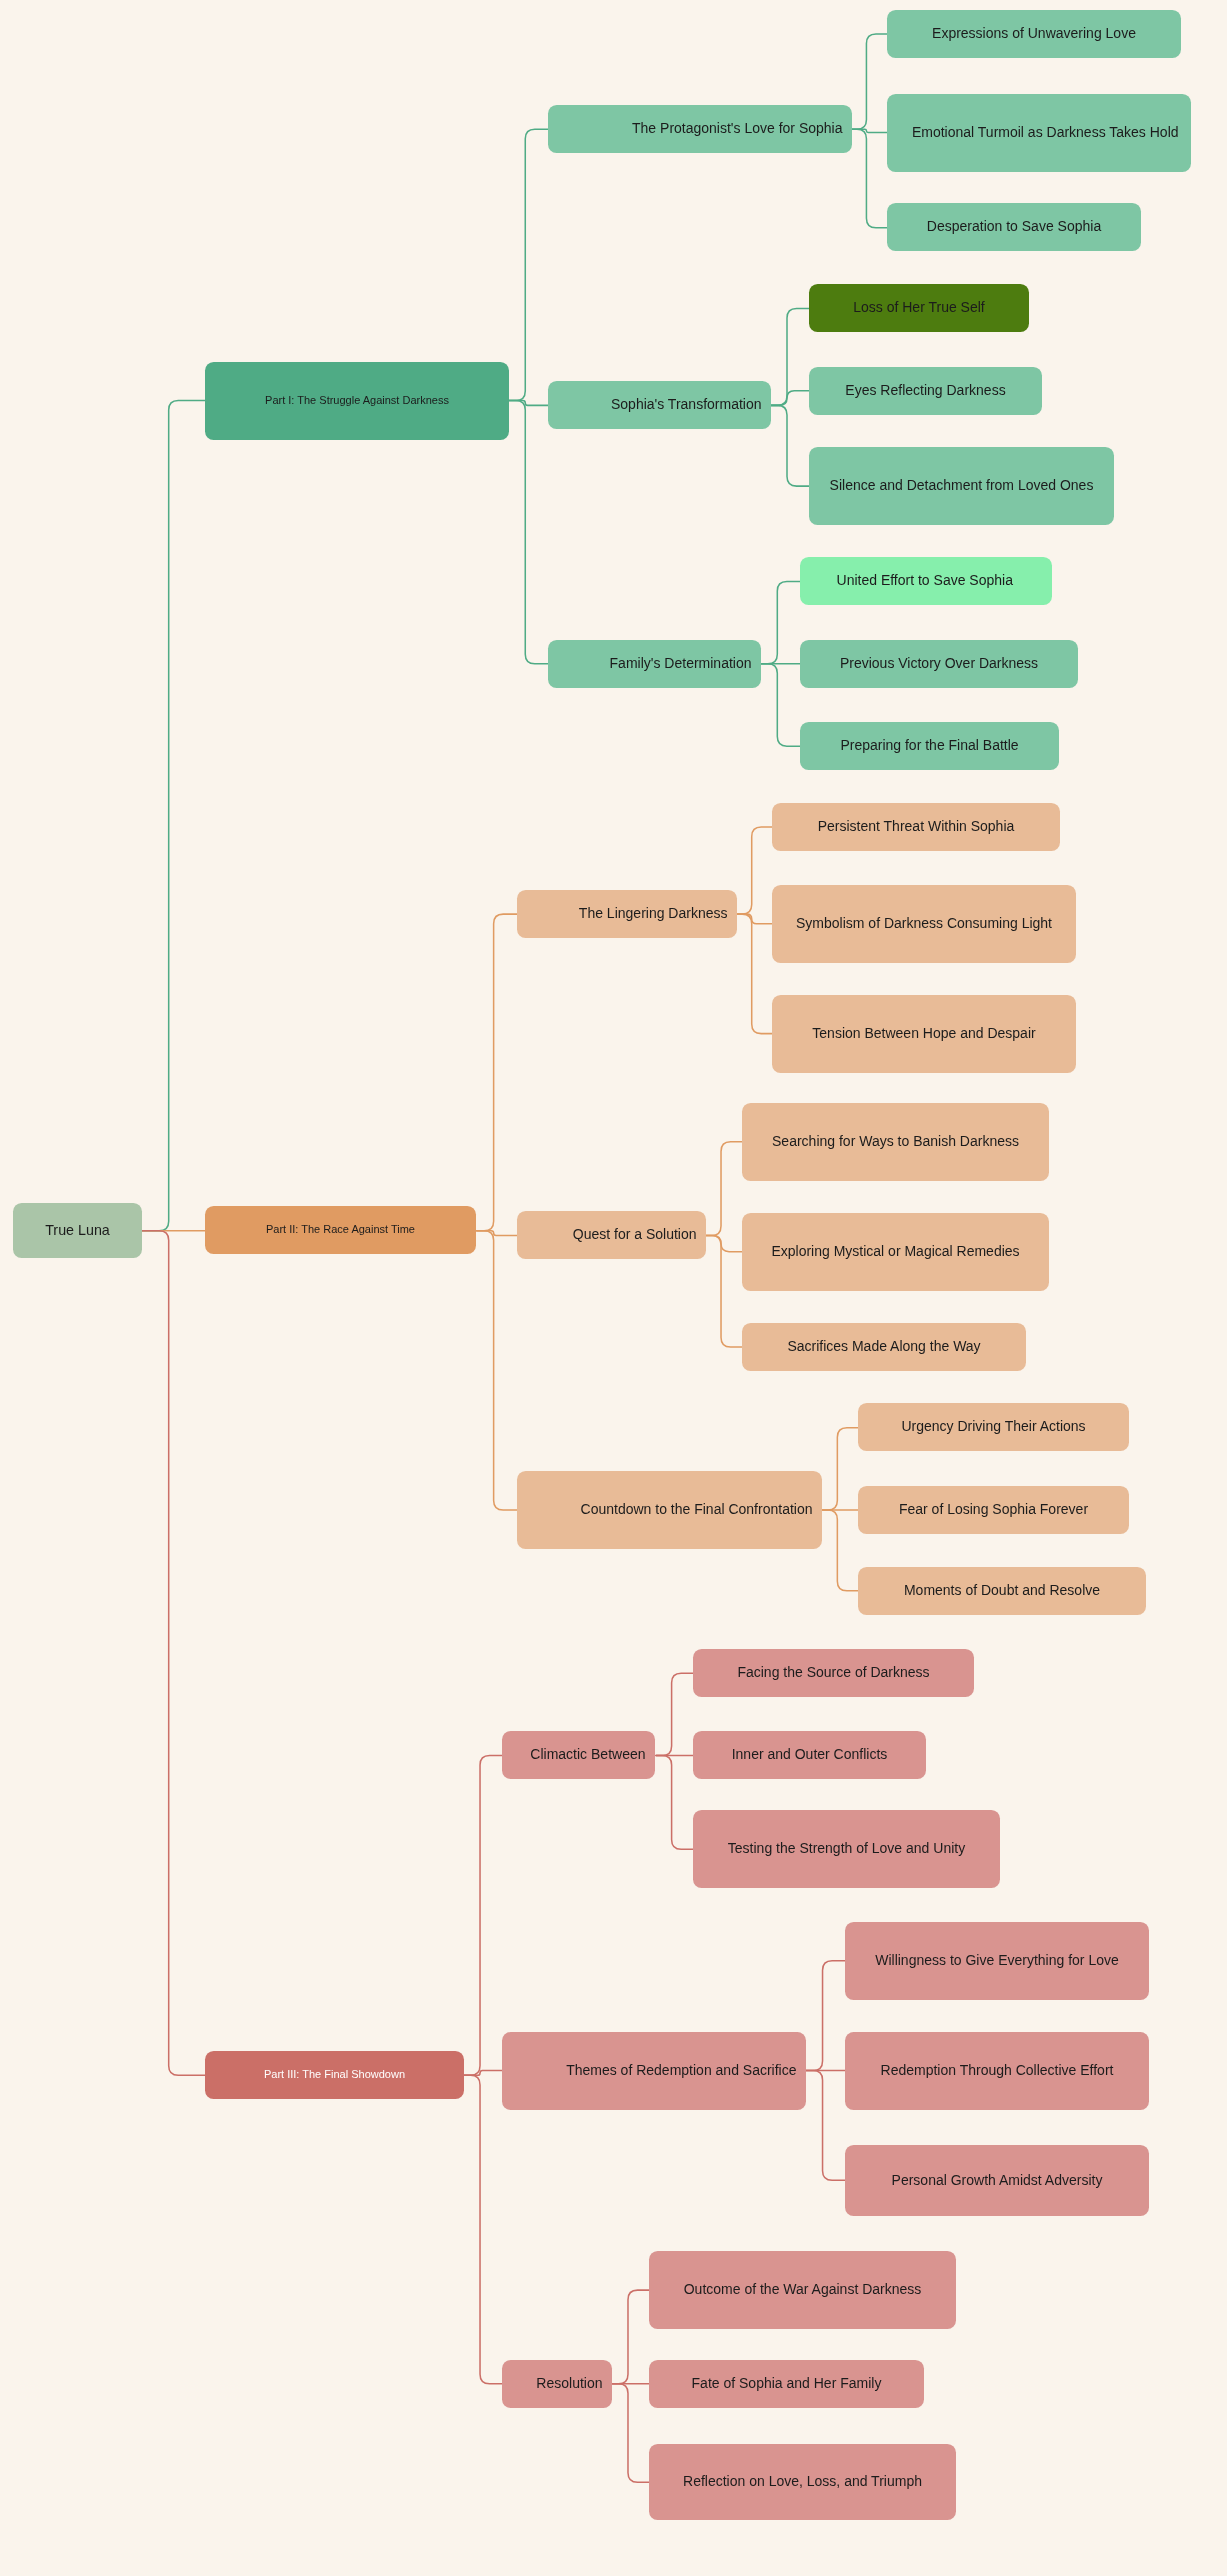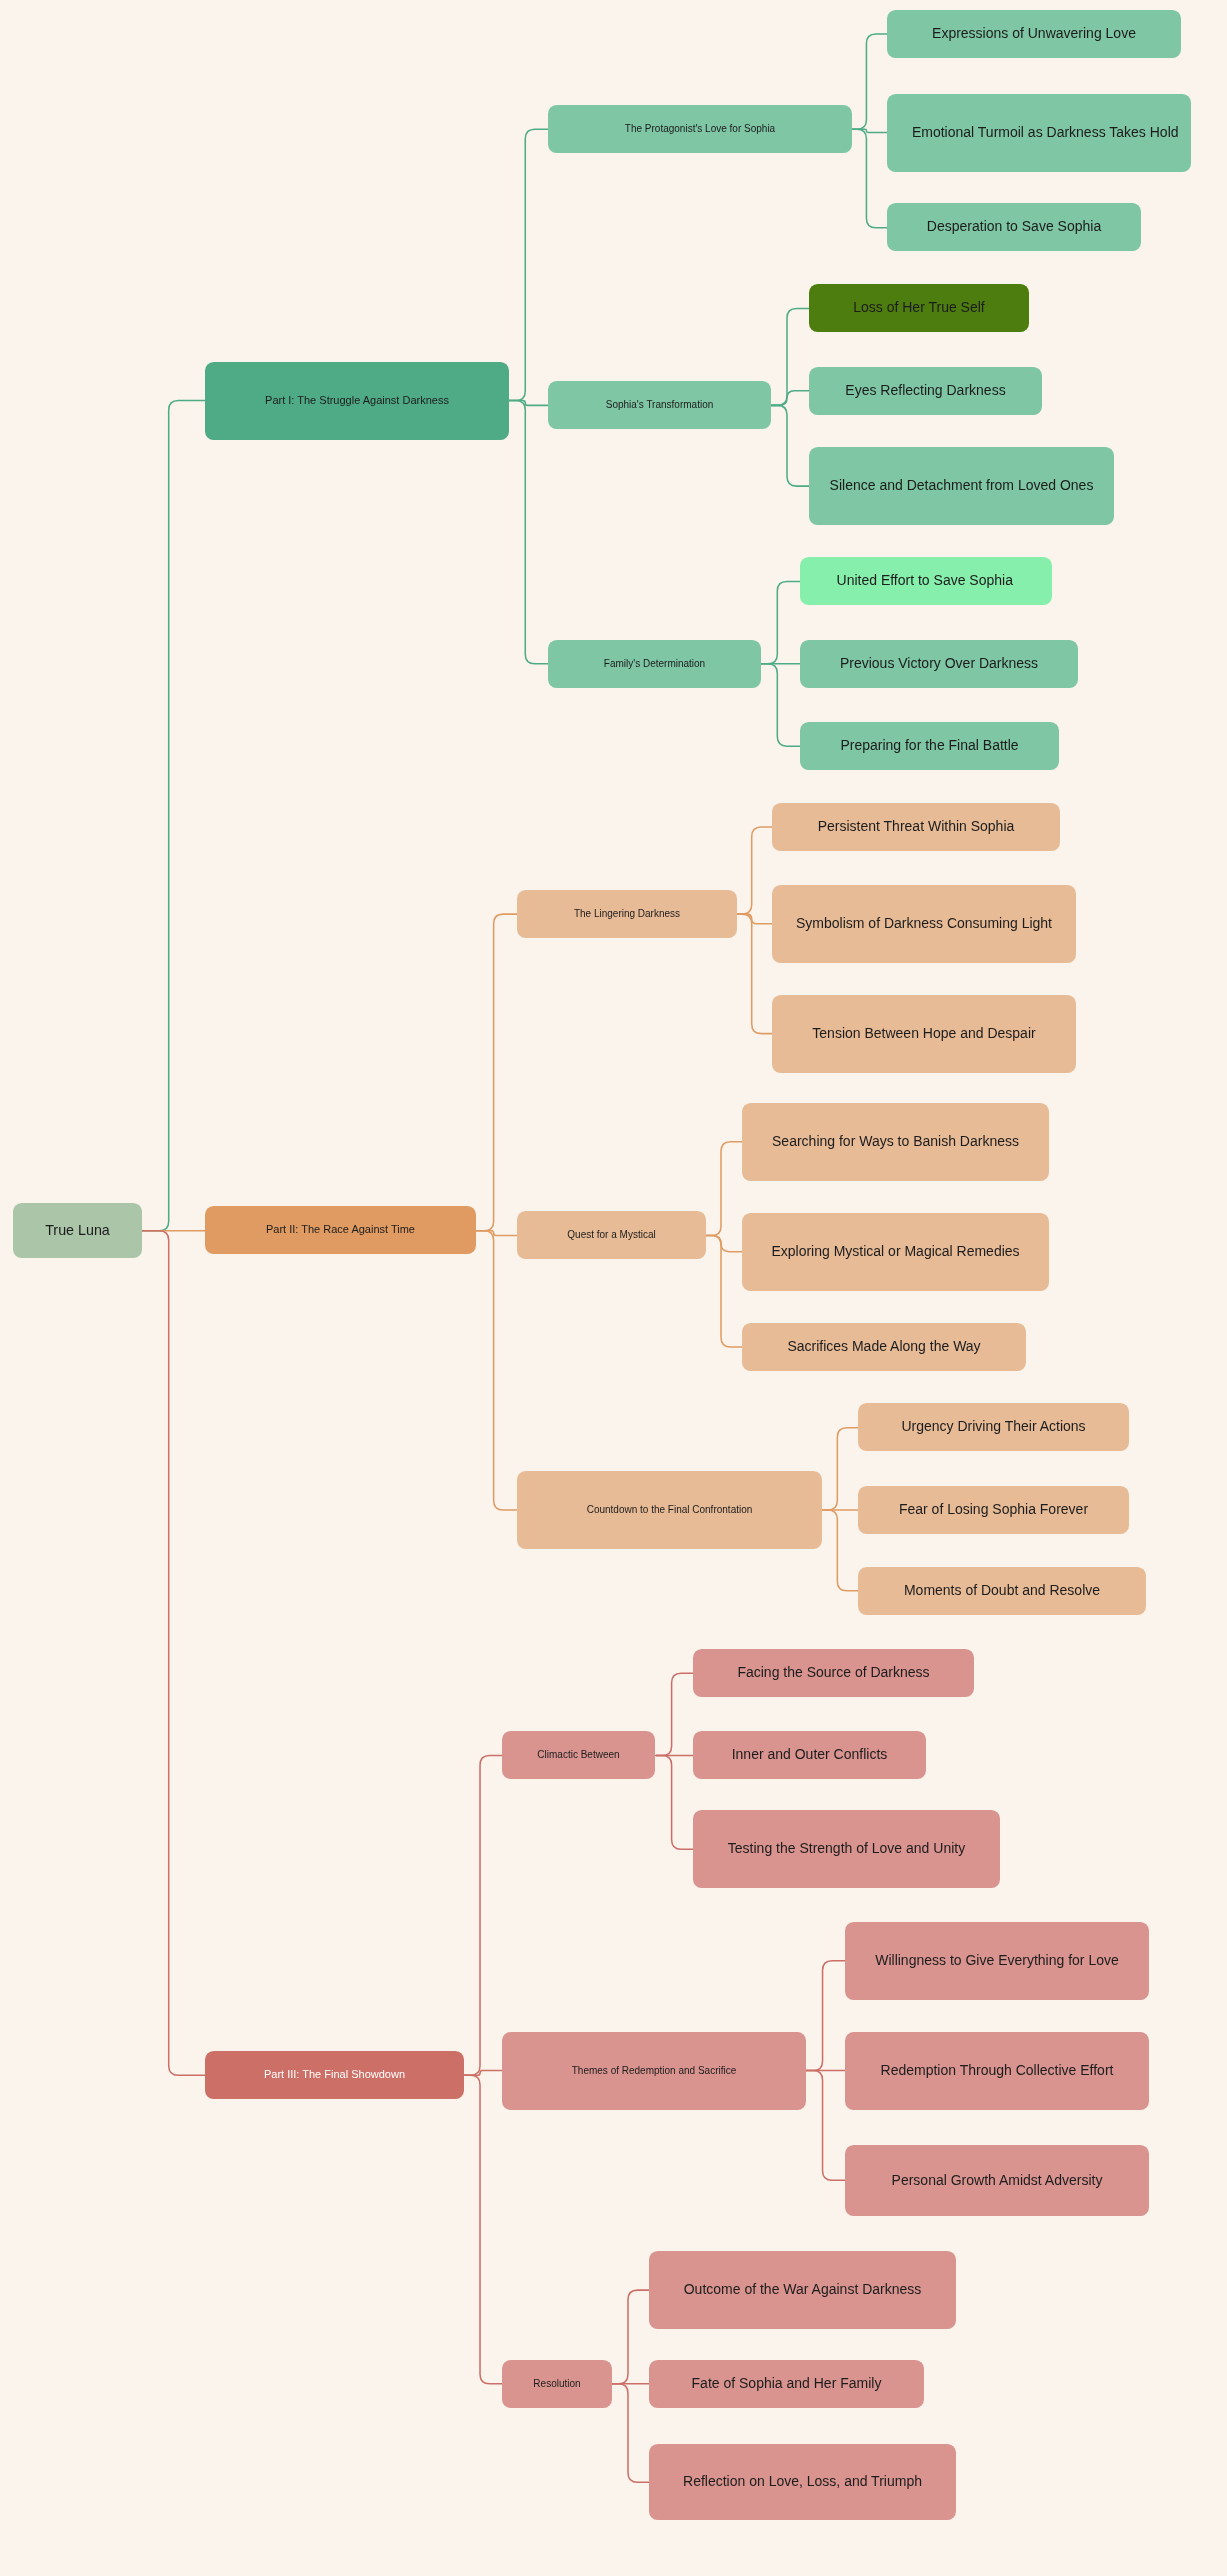--- a/index.html
+++ b/index.html
@@ -39,21 +39,21 @@
     color: #1c1c1c;
     overflow: hidden;
   }
   .node-label {
     display: block;
     width: 100%;
   }
   
   .lvl-root   { font-size: 14.3px; }
   .lvl-part   { font-size: 11px; }
-  .lvl-branch { font-size: 10px; }
+  .lvl-branch { font-size: 14px; text-align: right; }
   .lvl-leaf   { font-size: 14px; }
 </style>
 </head>
 <body>
 
 <div id="mindmap-root">
   <svg id="edge-layer" width="1228" height="2576" viewBox="0 0 1287 2700" xmlns="http://www.w3.org/2000/svg">
       <path d="M 149.02105263157893 1289.9059561128527 L 166.7592894736842 1289.9059561128527 Q 176.7592894736842 1289.9059561128527 176.7592894736842 1279.9059561128527 L 176.7592894736842 429.8119122257053 Q 176.7592894736842 419.8119122257053 186.7592894736842 419.8119122257053 L 215.06447368421053 419.8119122257053" fill="none" stroke="#4fab85" stroke-width="1.6" stroke-linecap="round"></path>
       <path d="M 533.4276315789474 419.8119122257053 L 540.4973157894738 419.8119122257053 Q 550.4973157894738 419.8119122257053 550.4973157894738 409.8119122257053 L 550.4973157894738 145.423197492163 Q 550.4973157894738 135.423197492163 560.4973157894738 135.423197492163 L 574.0697368421053 135.423197492163" fill="none" stroke="#4fab85" stroke-width="1.6" stroke-linecap="round"></path>
       <path d="M 892.4328947368422 135.423197492163 L 898.080105263158 135.423197492163 Q 908.080105263158 135.423197492163 908.080105263158 125.42319749216301 L 908.080105263158 45.54858934169279 Q 908.080105263158 35.54858934169279 918.080105263158 35.54858934169279 L 929.6881578947368 35.54858934169279" fill="none" stroke="#4fab85" stroke-width="1.6" stroke-linecap="round"></path>
@@ -146,21 +146,21 @@
       <div class="node lvl-leaf" style="left: 772px; top: 803px; width: 288px; height: 48px; background: rgb(232, 187, 151);">
         <span class="node-label">Persistent Threat Within Sophia</span>
       </div>
       <div class="node lvl-leaf" style="left: 772px; top: 885px; width: 304px; height: 78px; background: rgb(232, 187, 151);">
         <span class="node-label">Symbolism of Darkness Consuming Light</span>
       </div>
       <div class="node lvl-leaf" style="left: 772px; top: 995px; width: 304px; height: 78px; background: rgb(232, 187, 151);">
         <span class="node-label">Tension Between Hope and Despair</span>
       </div>
       <div class="node lvl-branch" style="left: 517px; top: 1211px; width: 189px; height: 48px; background: rgb(232, 187, 151);">
-        <span class="node-label">Quest for a Mystical</span>
+        <span class="node-label">Quest for a Solution</span>
       </div>
       <div class="node lvl-leaf" style="left: 742px; top: 1103px; width: 307px; height: 78px; background: rgb(232, 187, 151);">
         <span class="node-label">Searching for Ways to Banish Darkness</span>
       </div>
       <div class="node lvl-leaf" style="left: 742px; top: 1213px; width: 307px; height: 78px; background: rgb(232, 187, 151);">
         <span class="node-label">Exploring Mystical or Magical Remedies</span>
       </div>
       <div class="node lvl-leaf" style="left: 742px; top: 1323px; width: 284px; height: 48px; background: rgb(232, 187, 151);">
         <span class="node-label">Sacrifices Made Along the Way</span>
       </div>

